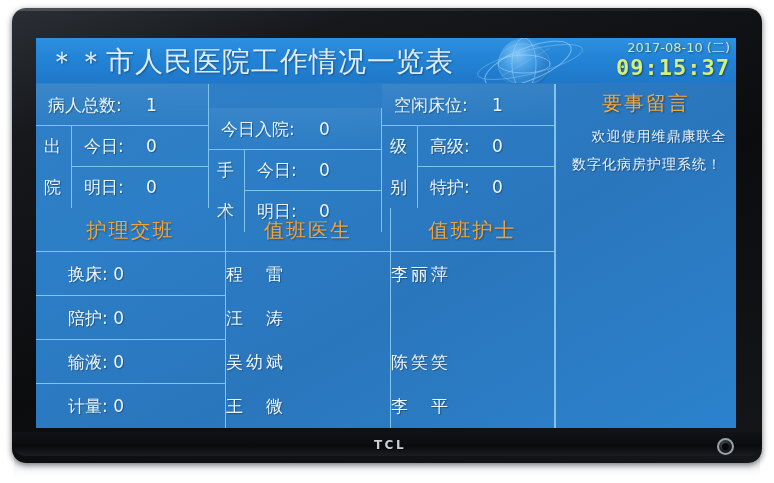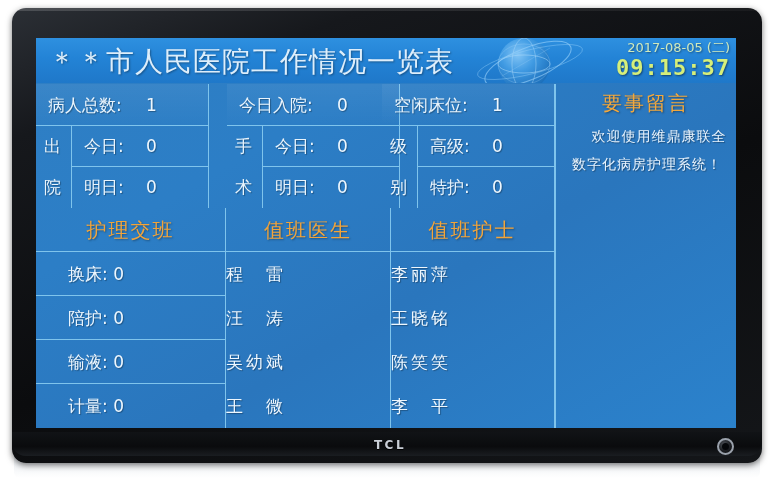--- a/index.html
+++ b/index.html
@@ -178,21 +178,21 @@
     width: 519px;
     height: 124px;
   }
   .stat-group {
     position: absolute;
     top: 0;
     width: 173px;
     height: 124px;
   }
   .stat-group.g0 { left: 0; }
-  .stat-group.g1 { left: 191px; }
+  .stat-group.g1 { left: 173px; margin-top: 24px; }
   .stat-group.g2 { left: 346px; }
 
   .stat-top-cell {
     position: absolute;
     left: 0; top: 0;
     width: 173px;
     height: 42px;
     box-sizing: border-box;
     border-bottom: 1px solid #7fc4ec;
     border-right: 1px solid #7fc4ec;
@@ -380,21 +380,21 @@
       <circle cx="78" cy="36" r="26" fill="url(#gsphere)" opacity="0.9"></circle>
       <ellipse cx="78" cy="36" rx="26" ry="9" fill="none" stroke="#bfe6ff" stroke-width="0.8" opacity="0.7"></ellipse>
       <ellipse cx="78" cy="36" rx="12" ry="26" fill="none" stroke="#bfe6ff" stroke-width="0.8" opacity="0.6"></ellipse>
       <ellipse cx="78" cy="36" rx="26" ry="20" fill="none" stroke="#bfe6ff" stroke-width="0.6" opacity="0.45"></ellipse>
       <ellipse cx="82" cy="36" rx="46" ry="16" fill="none" stroke="#a9dcff" stroke-width="1.1" opacity="0.65" transform="rotate(-22 82 36)"></ellipse>
       <ellipse cx="84" cy="34" rx="54" ry="12" fill="none" stroke="#a9dcff" stroke-width="0.9" opacity="0.45" transform="rotate(-14 84 34)"></ellipse>
       <path d="M56 48 L104 20" stroke="#bfe6ff" stroke-width="0.6" opacity="0.4" fill="none"></path>
     </svg>
     <div id="app-title">＊＊市人民医院工作情况一览表</div>
     <div id="clock-block">
-      <div id="clock-date">2017-08-05 (二)</div>
+      <div id="clock-date">2017-08-10 (二)</div>
       <div id="clock-time">09:15:37</div>
     </div>
   </div>
 
   <div id="body-area">
     <div id="sidebar-divider"></div>
 
     <div id="stats-grid">
 
       <div class="stat-group g0">
@@ -469,21 +469,20 @@
         <div class="duty-header">值班医生</div>
         <div class="duty-cell centered i0">程　雷</div>
         <div class="duty-cell centered i1">汪　涛</div>
         <div class="duty-cell centered i2">吴幼斌</div>
         <div class="duty-cell centered i3">王　微</div>
       </div>
 
       <div class="duty-col d2">
         <div class="duty-header">值班护士</div>
         <div class="duty-cell centered i0">李丽萍</div>
-        <div class="duty-cell centered i1">王晓铭</div>
         <div class="duty-cell centered i2">陈笑笑</div>
         <div class="duty-cell centered i3">李　平</div>
       </div>
     </div>
 
     <div id="sidebar">
       <div id="sidebar-title">要事留言</div>
       <div id="sidebar-message">欢迎使用维鼎康联全数字化病房护理系统！</div>
     </div>
   </div>

